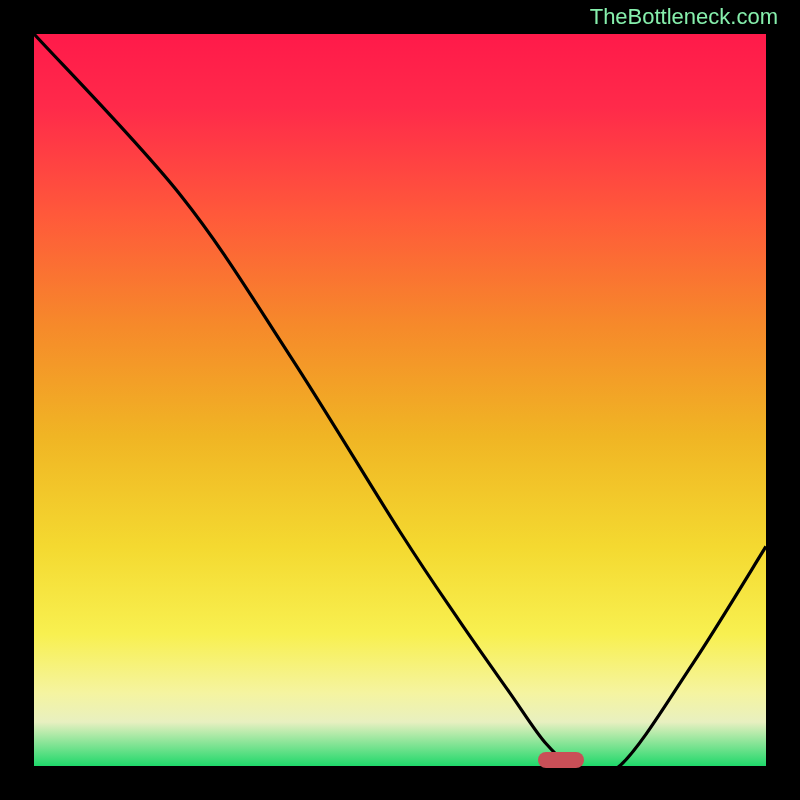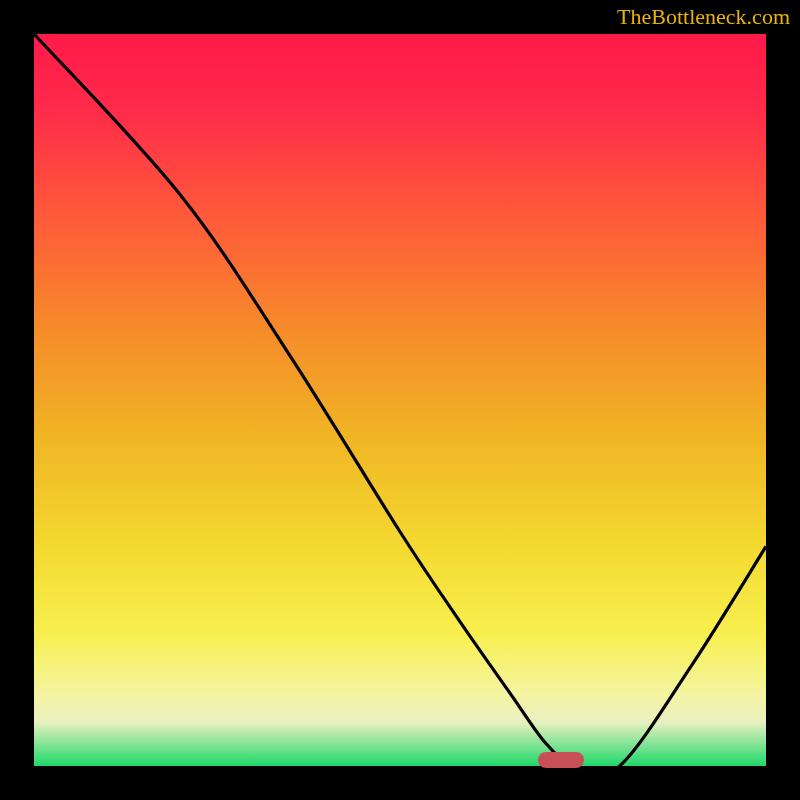--- a/index.html
+++ b/index.html
@@ -7,26 +7,25 @@
     width: 800px;
     height: 800px;
     background: #000;
     position: relative;
     overflow: hidden;
     font-family: Arial, sans-serif;
   }
   .watermark {
     position: absolute;
     top: 4px;
-    right: 10px;
-    color: #eab308;
+    right: 22px;
+    color: #86efac;
     font-size: 22px;
     font-weight: 500;
     z-index: 10;
-    font-family: Liberation Serif, serif;
   }
   .plot-area {
     position: absolute;
     left: 34px;
     top: 34px;
     width: 732px;
     height: 732px;
     background: linear-gradient(to bottom,
       #ff1a4a 0%,
       #ff2a4a 10%,

